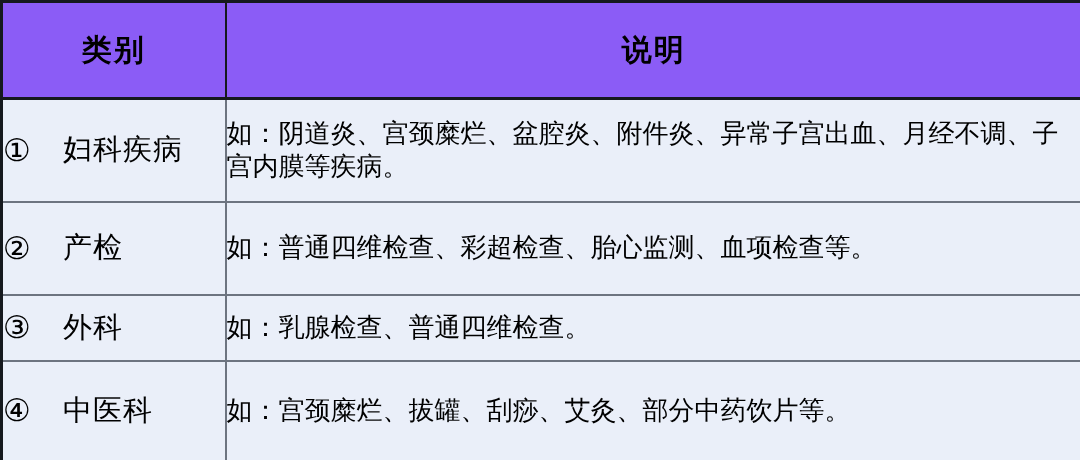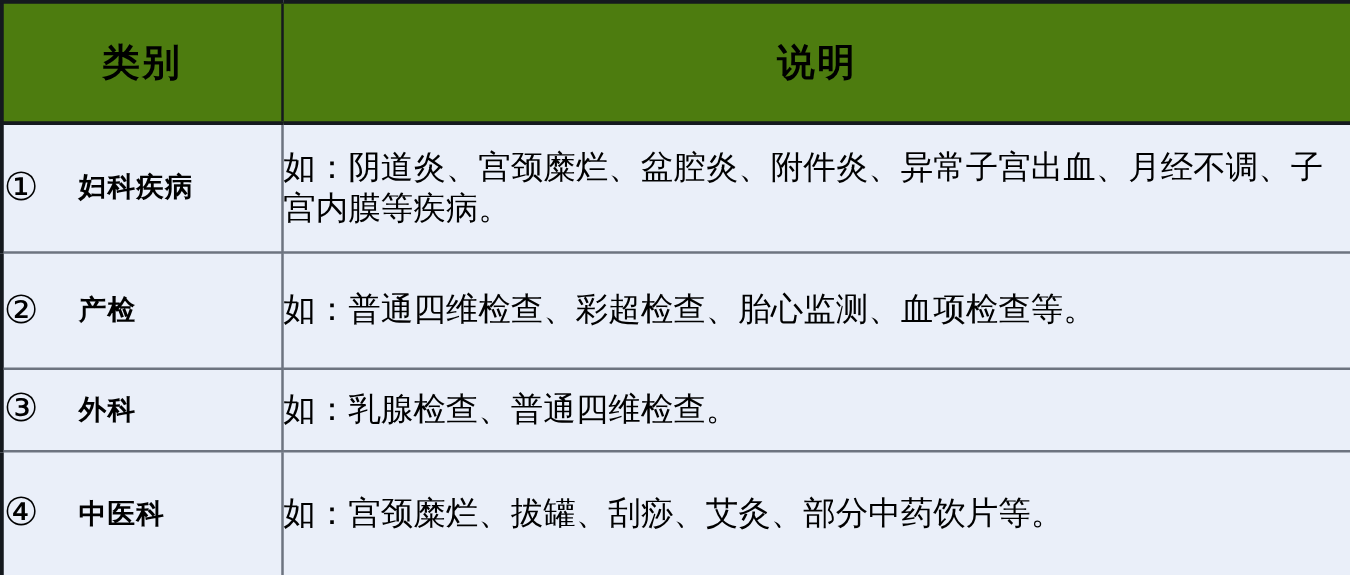--- a/index.html
+++ b/index.html
@@ -32,21 +32,21 @@
 
   table.info-table td,
   table.info-table th {
     box-sizing: border-box;
     padding: 0;
     margin: 0;
   }
 
   
   .hdr-row th {
-    background: #4d7c0f;
+    background: #8b5cf6;
     color: #000000;
     font-weight: bold;
     font-size: 30px;
     text-align: center;
     vertical-align: middle;
     height: 97px;
     border-top: 3px solid #15191e;
     border-bottom: 3px solid #15191e;
     letter-spacing: 2px;
   }
@@ -83,23 +83,22 @@
     align-items: center;
   }
   .cat-num {
     font-size: 31px;
     line-height: 1;
     display: inline-block;
     width: 60px;
     font-family: "DejaVu Sans", sans-serif;
   }
   .cat-label {
-    font-size: 22px;
+    font-size: 29px;
     letter-spacing: 1px;
-    font-weight: bold;
   }
 
   td.desc-cell {
     border-right: 3px solid #15191e;
     padding: 0 10px 0 13px;
     font-size: 26px;
     line-height: 1.28;
     text-align: left;
     letter-spacing: 0px;
   }

